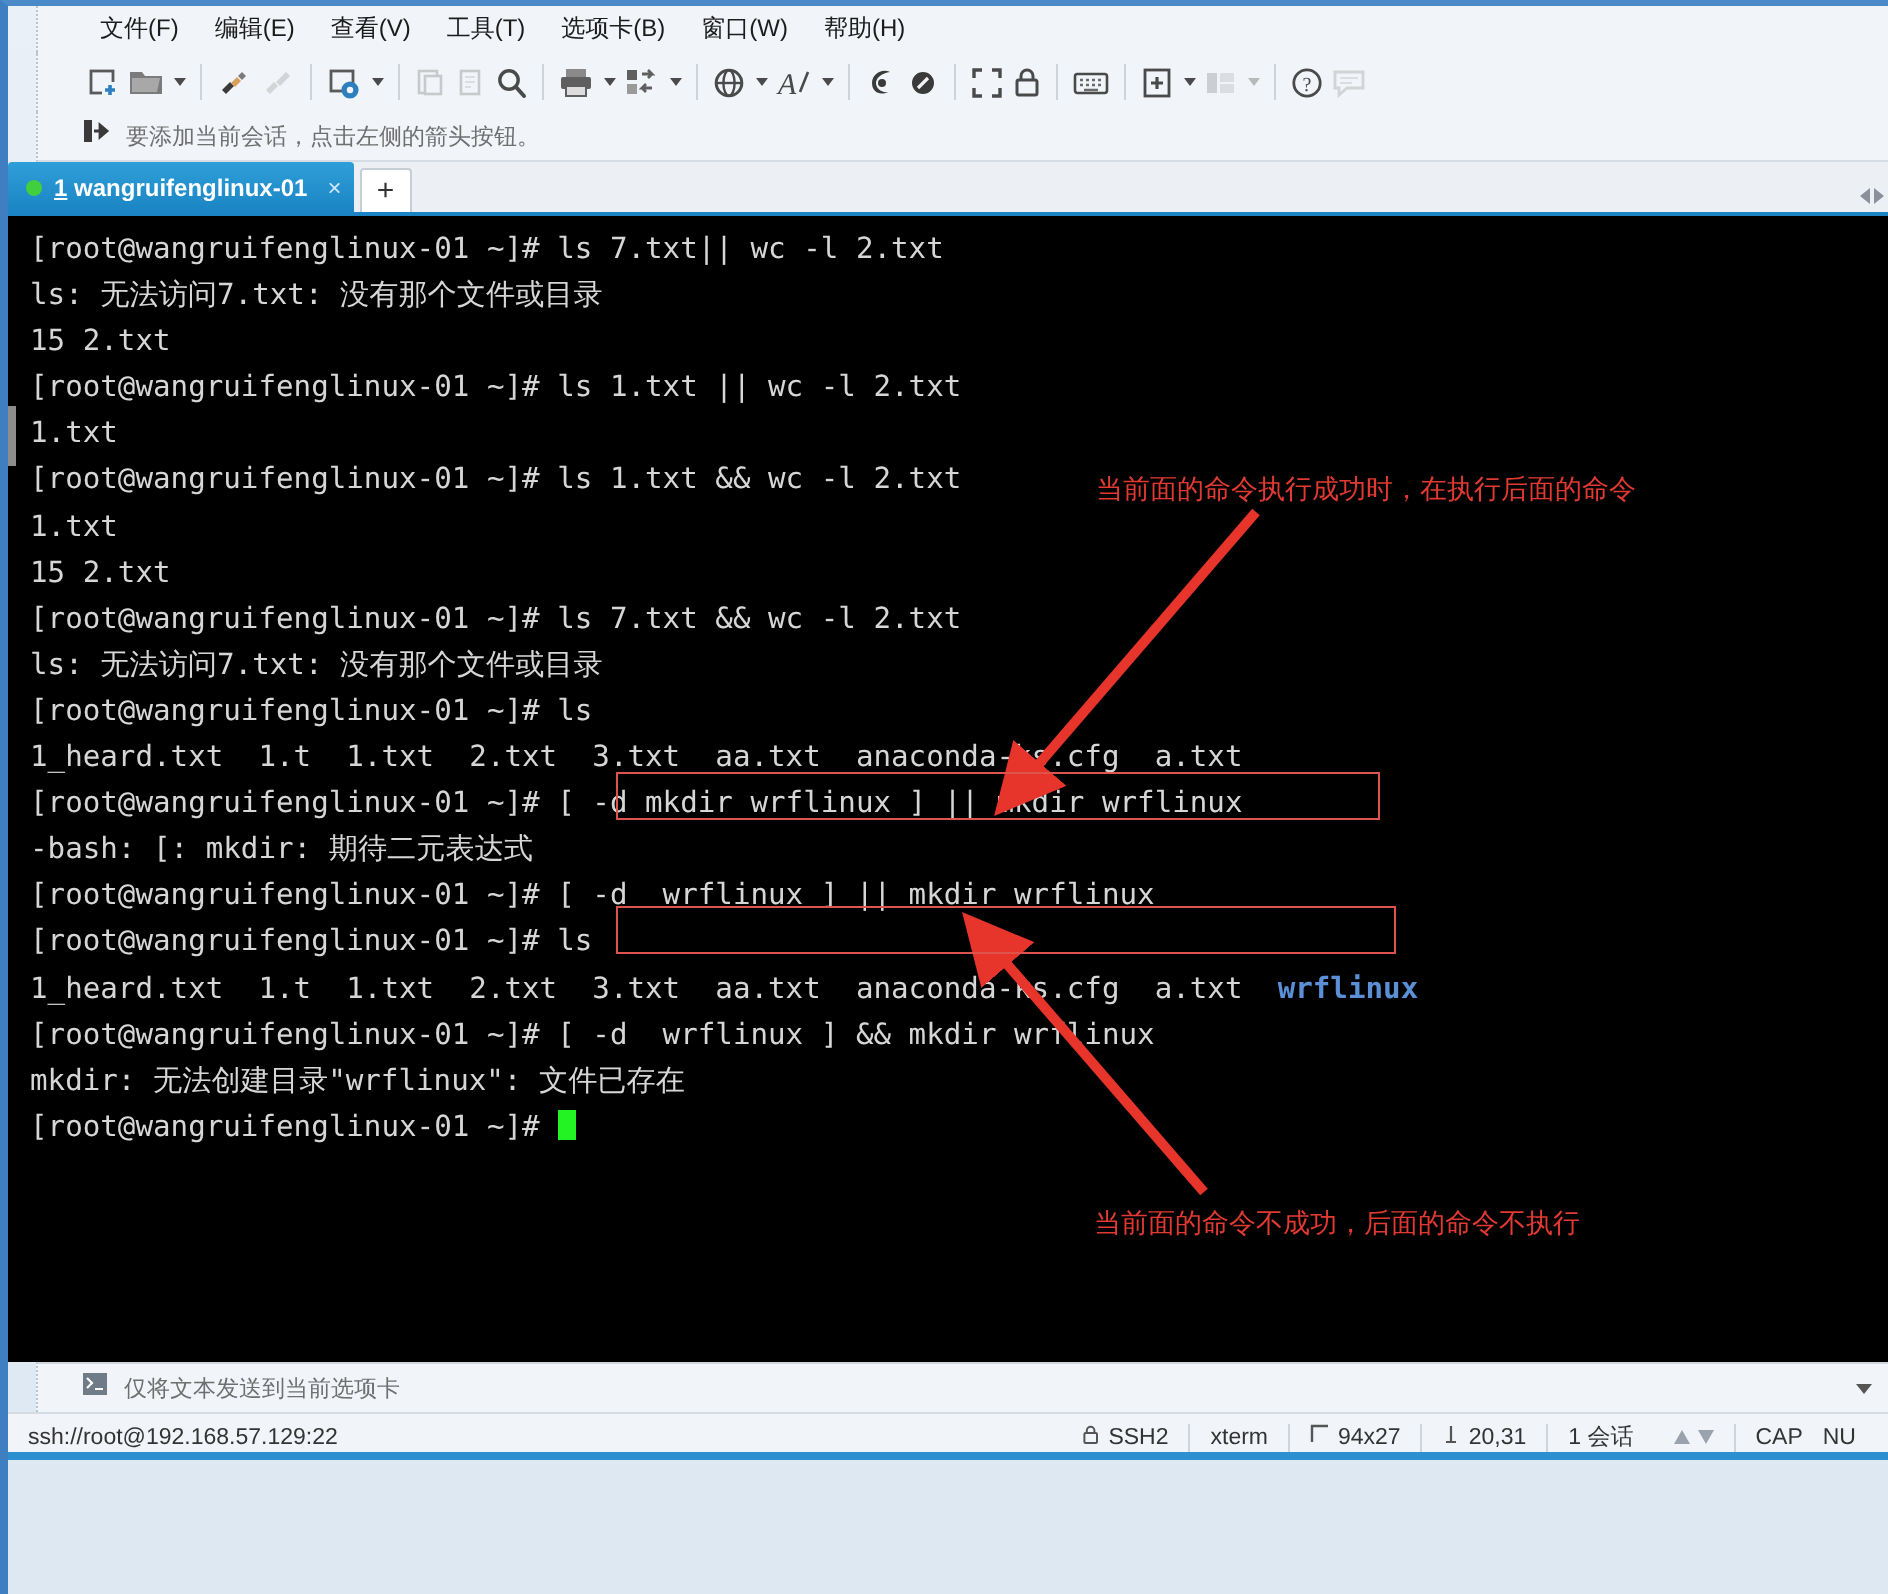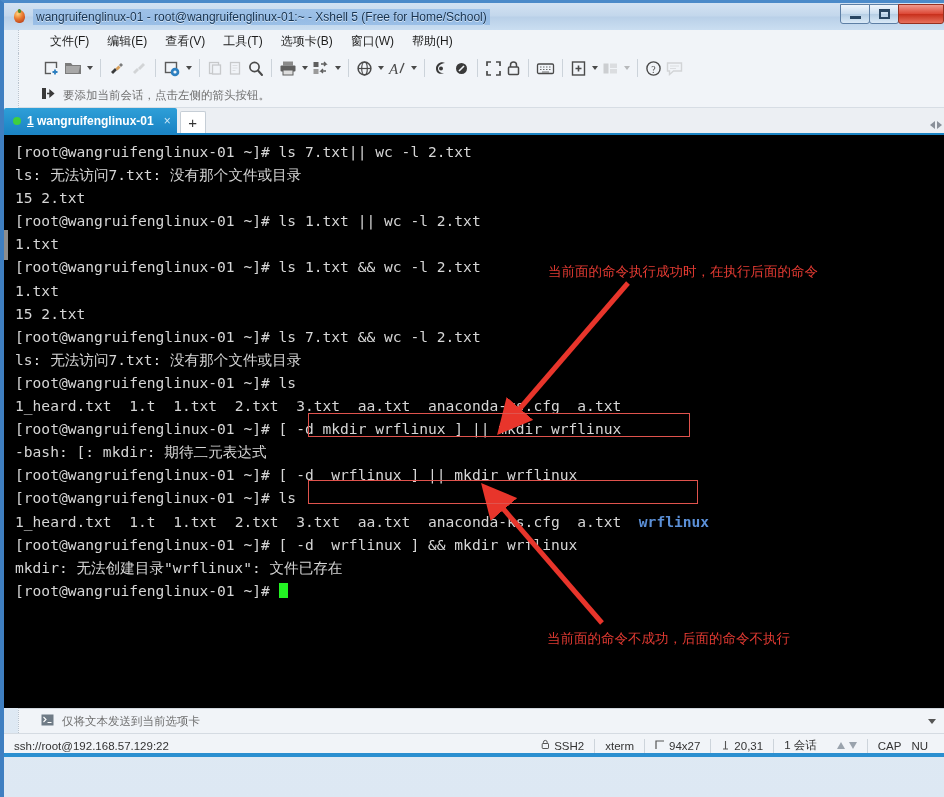--- a/index.html
+++ b/index.html
@@ -247,33 +247,20 @@
   .bottom-accent {
     position: absolute; left: 0; right: 0; bottom: 0;
     height: 4px; background: #2b8fd0;
   }
 </style>
 </head>
 <body>
 
 <div id="app">
 
-  <div class="titlebar">
-    <span class="app-icon"></span>
-    <span class="title-text">wangruifenglinux-01 - root@wangruifenglinux-01:~ - Xshell 5 (Free for Home/School)</span>
-    <div class="wincontrols">
-      <div class="wc-btn">
-          <span class="wc-min-glyph"></span>
-        </div>
-      <div class="wc-btn">
-          <span class="wc-max-glyph"></span>
-        </div>
-      <div class="wc-btn close"></div>
-    </div>
-  </div>
 
   <div class="menubar">
     <div class="menu-item">文件(F)</div>
     <div class="menu-item">编辑(E)</div>
     <div class="menu-item">查看(V)</div>
     <div class="menu-item">工具(T)</div>
     <div class="menu-item">选项卡(B)</div>
     <div class="menu-item">窗口(W)</div>
     <div class="menu-item">帮助(H)</div>
   </div>

